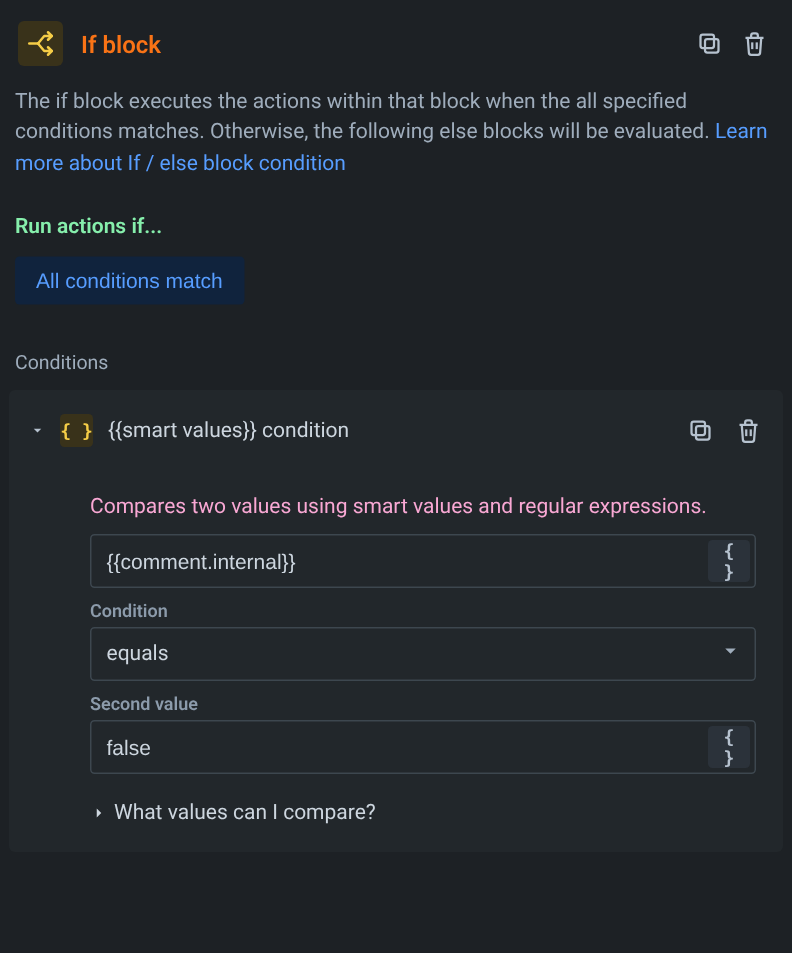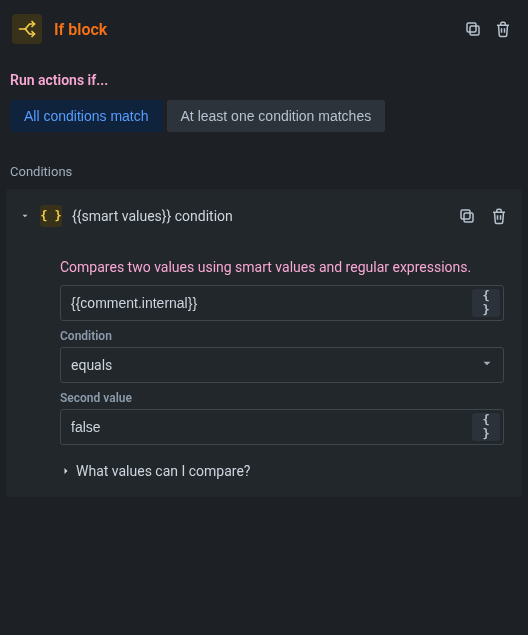--- a/index.html
+++ b/index.html
@@ -57,21 +57,21 @@
 .hdr-action-btn svg { width: 18px; height: 18px; }
 
 .desc {
   padding: 8px 2px 2px 4px;
   color: #9fadbc;
   line-height: 1.45;
 }
 .desc a { color: #579dff; text-decoration: none; }
 
 .section-label {
-  color: #f9a8d4;
+  color: #86efac;
   font-weight: 600;
   font-size: 14px;
   padding: 22px 2px 6px 4px;
 }
 
 .toggle-row {
   display: flex;
   gap: 4px;
   padding: 6px 2px 4px 4px;
 }
@@ -232,26 +232,28 @@
       <svg viewBox="0 0 24 24" fill="none" stroke="currentColor" stroke-width="2">
         <path d="M4 7h16"></path>
         <path d="M9 7V5a2 2 0 0 1 2-2h2a2 2 0 0 1 2 2v2"></path>
         <path d="M6 7l1 13a2 2 0 0 0 2 2h6a2 2 0 0 0 2-2l1-13"></path>
         <path d="M10 11v6"></path>
           <path d="M14 11v6"></path>
       </svg>
     </button>
   </div>
 
+  <div class="desc">
+    <span>The if block executes the actions within that block when the all specified conditions matches. Otherwise, the following else blocks will be evaluated. </span><a href="#">Learn more about If / else block condition</a>
+  </div>
 
   <div class="section-label">Run actions if...</div>
 
   <div class="toggle-row">
     <button class="toggle-btn active">All conditions match</button>
-    <button class="toggle-btn">At least one condition matches</button>
   </div>
 
   <div class="conditions-label">Conditions</div>
 
   <div class="condition-card">
 
     <div class="cond-header">
       <button class="chev-btn">
         <svg viewBox="0 0 24 24" fill="currentColor">
           <path d="M6 9l6 6 6-6z"></path>

